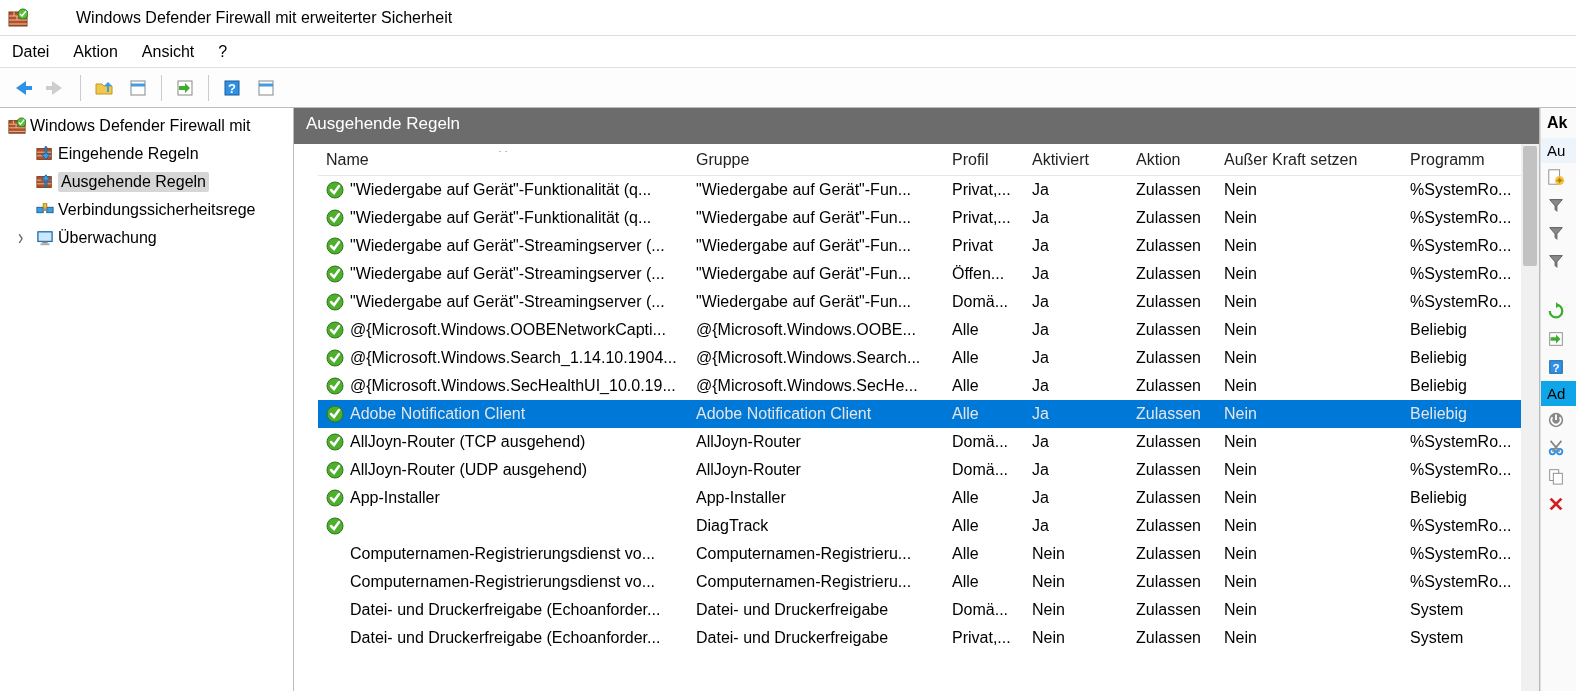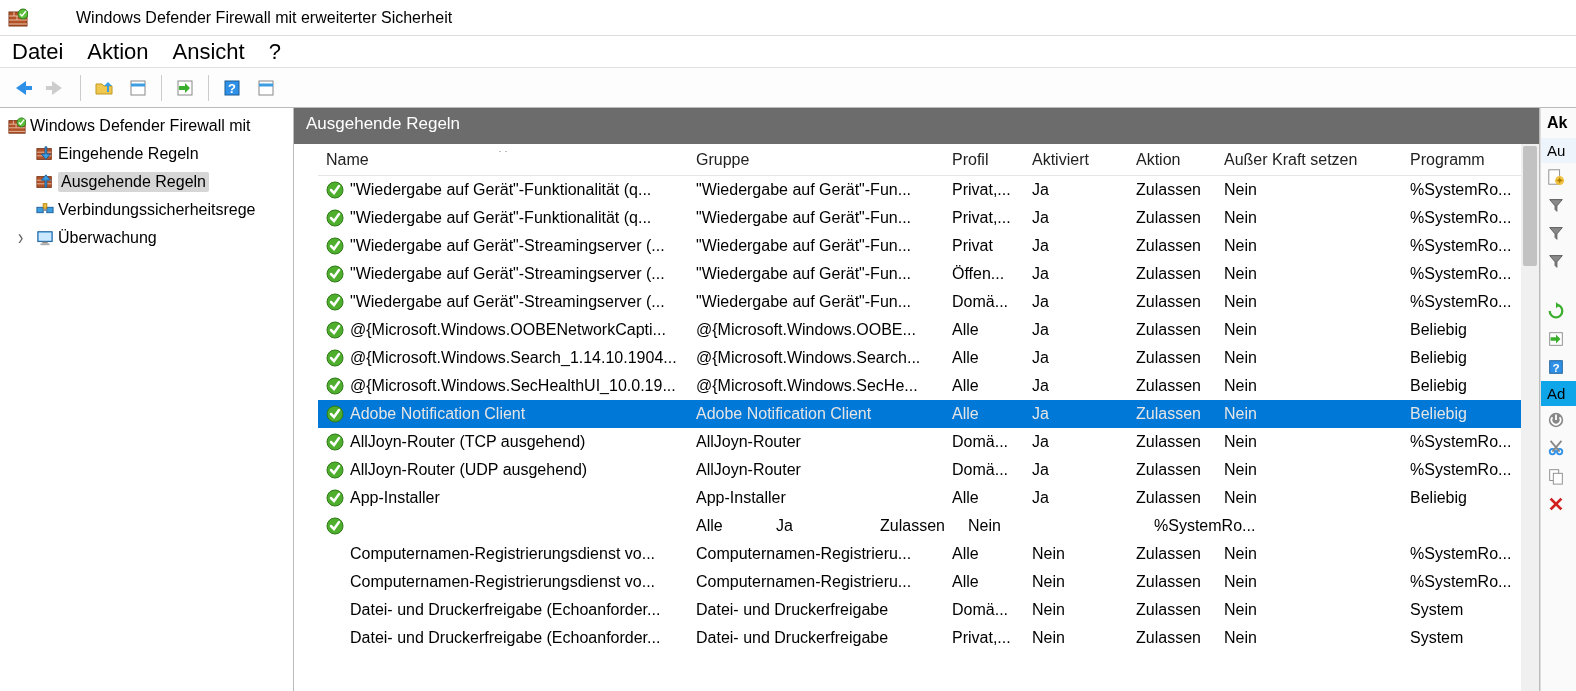--- a/index.html
+++ b/index.html
@@ -4,21 +4,21 @@
 <style>
 * { box-sizing: border-box; margin: 0; padding: 0; font-family: "Segoe UI", Tahoma, sans-serif; }
 body { width: 1576px; height: 691px; overflow: hidden; background: #fff; font-size: 15px; color: #000; }
 
 
 .titlebar { height: 36px; display: flex; align-items: center; padding: 0 8px; border-bottom: 1px solid #ddd; }
 .titlebar .icon { width: 20px; height: 20px; margin-right: 8px; }
 .titlebar .title { font-size: 16px; margin-left: 40px; }
 
 
-.menubar { height: 32px; display: flex; align-items: center; padding: 0 12px; gap: 24px; border-bottom: 1px solid #e0e0e0; font-size: 22px; }
+.menubar { height: 32px; display: flex; align-items: center; padding: 0 12px; gap: 24px; border-bottom: 1px solid #e0e0e0; font-size: 16px; }
 .menubar .menuitem { cursor: default; }
 
 
 .toolbar { height: 40px; display: flex; align-items: center; padding: 0 8px; gap: 4px; border-bottom: 1px solid #bbb; background: #fdfdfd; }
 .toolbar .sep { width: 1px; height: 26px; background: #ccc; margin: 0 4px; }
 .toolbar .tbtn { width: 30px; height: 30px; display: flex; align-items: center; justify-content: center; cursor: default; }
 .toolbar .tbtn.disabled { opacity: 0.4; }
 
 
 .main { display: flex; height: calc(691px - 36px - 32px - 40px); }
@@ -440,20 +440,21 @@
               <div class="cell c-action">Zulassen</div>
               <div class="cell c-override">Nein</div>
               <div class="cell c-program">Beliebig</div>
             </div>
             <div class="grid-row">
               <div class="cell c-name name">
                 <svg class="rule-icon" viewBox="0 0 18 18">
                   <use href="#allow-icon-g"></use>
                 </svg>
               </div>
+              <div class="cell c-group">DiagTrack</div>
               <div class="cell c-profile">Alle</div>
               <div class="cell c-enabled">Ja</div>
               <div class="cell c-action">Zulassen</div>
               <div class="cell c-override">Nein</div>
               <div class="cell c-program">%SystemRo...</div>
             </div>
             <div class="grid-row">
               <div class="cell c-name name">
                 <span class="rule-icon"></span>
                 <span>Computernamen-Registrierungsdienst vo...</span>

